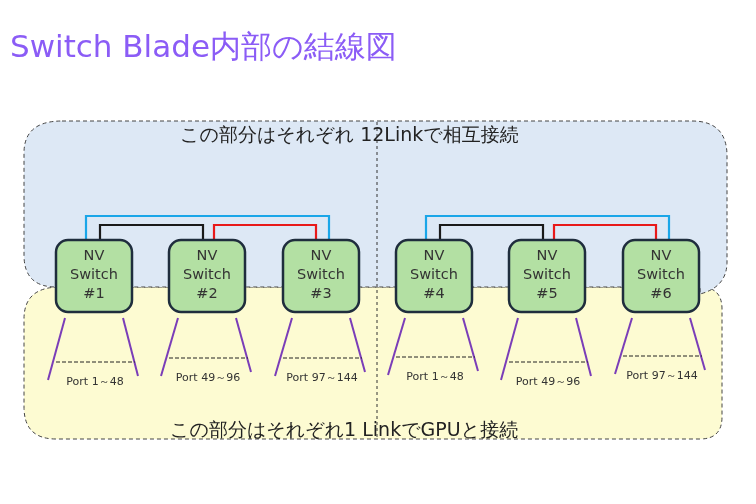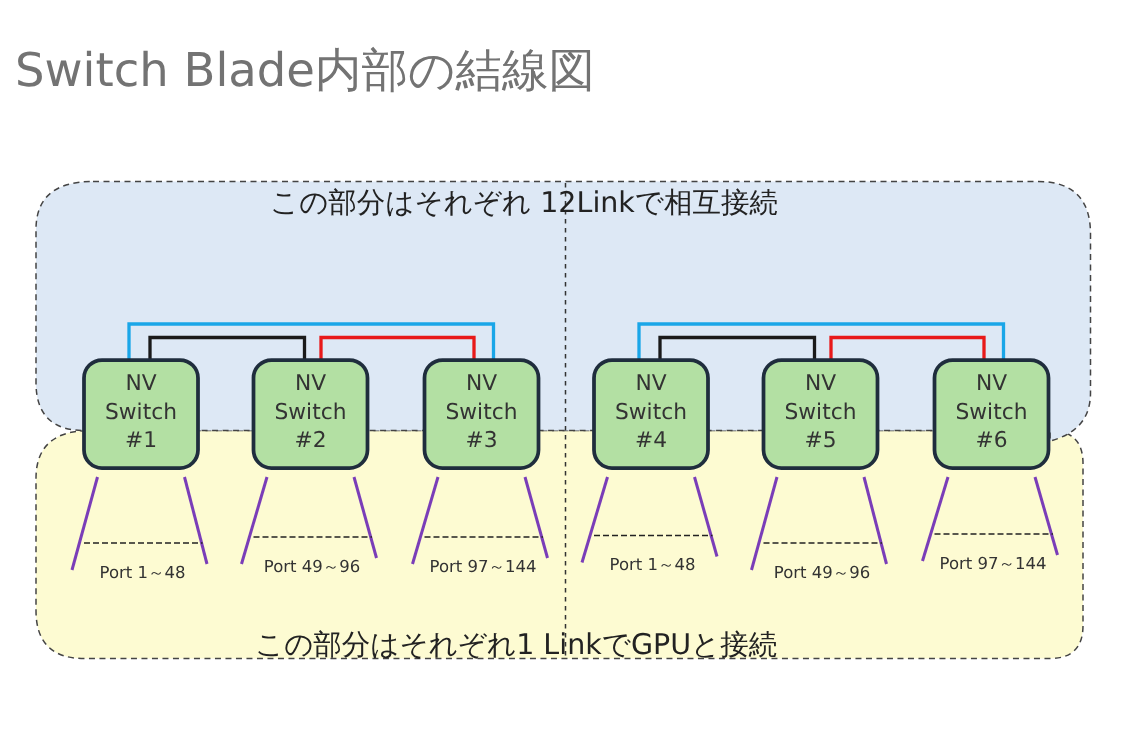--- a/index.html
+++ b/index.html
@@ -1,18 +1,18 @@
 <!DOCTYPE html>
 <html><head>
 <meta charset="utf-8">
 <style>
   html, body { margin: 0; padding: 0; background: #ffffff; }
   body { width: 756px; height: 504px; position: relative; overflow: hidden;
          font-family: "DejaVu Sans", "Liberation Sans", sans-serif; }
-  #title { position: absolute; left: 10px; top: 26px; font-size: 31px; color: #737373;
+  #title { position: absolute; left: 10px; top: 26px; font-size: 31px; color: #8b5cf6;
            font-family: "DejaVu Sans", sans-serif; letter-spacing: 0px; white-space: nowrap; }
   svg#diagram { position: absolute; left: 0; top: 0; }
   .zone-label { font-family: "DejaVu Sans", sans-serif; font-size: 19px; fill: #222; }
   .sw-label { font-family: "DejaVu Sans", sans-serif; font-size: 14.5px; fill: #333; text-anchor: middle; }
   .port-label { font-family: "DejaVu Sans", sans-serif; font-size: 11px; fill: #333; text-anchor: middle; }
 </style>
 </head>
 <body>
 
 <div id="title">Switch Blade内部の結線図</div>

